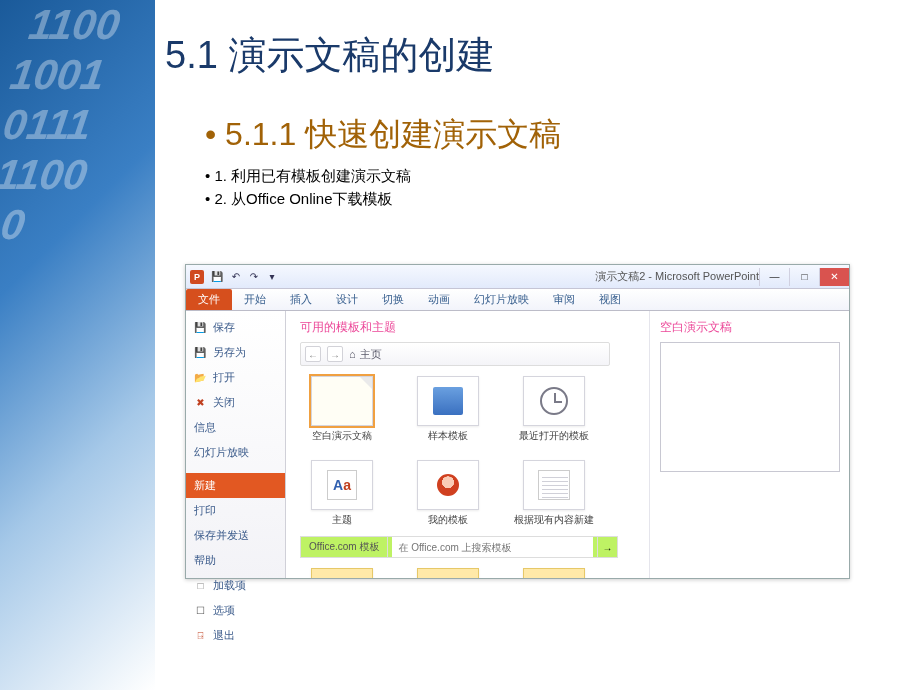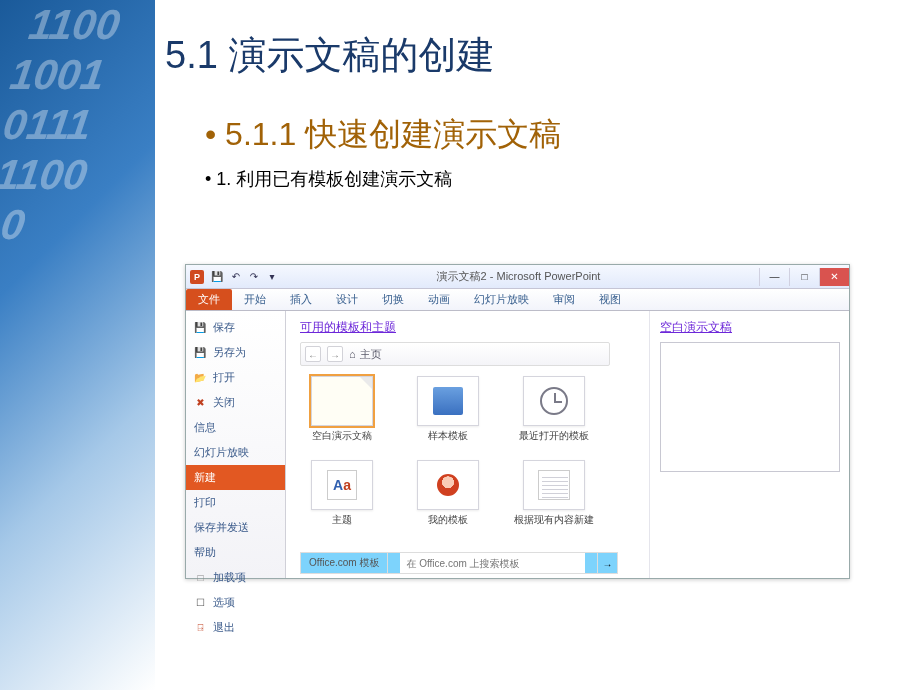--- a/index.html
+++ b/index.html
@@ -20,21 +20,21 @@
     color: rgba(255,255,255,0.35);
     font-family: "Arial Narrow", Arial, sans-serif;
     font-style: italic; font-weight: bold; font-size: 42px;
     line-height: 50px; overflow: hidden; white-space: pre;
     transform: skewX(-8deg);
     z-index: 1;
   }
   .slide-content { position: relative; z-index: 2; padding: 30px 64px 0 165px; }
   .slide-title { font-size: 38px; color: #1a3a6a; font-weight: 400; margin-bottom: 32px; }
   .bullet-lv1 { font-size: 32px; color: #a16207; margin-left: 40px; margin-bottom: 10px; }
-  .bullet-lv2 { font-size: 18px; color: #000; margin-left: 40px; margin-bottom: 4px; }
+  .bullet-lv2 { font-size: 15px; color: #000; margin-left: 40px; margin-bottom: 4px; }
   .bullet-lv1::before, .bullet-lv2::before { content: "•  "; }
 
   
   .ppt-window {
     position: absolute; left: 185px; top: 264px;
     width: 665px; height: 315px;
     background: #fff;
     border: 1px solid #9aa;
     box-shadow: 0 1px 4px rgba(0,0,0,0.2);
     font-size: 11px;
@@ -46,21 +46,21 @@
     border-bottom: 1px solid #c5c5d5;
   }
   .app-icon {
     width: 14px; height: 14px; margin: 0 4px;
     background: #d04a20; color: #fff; font-size: 9px; font-weight: bold;
     display: inline-flex; align-items: center; justify-content: center;
     border-radius: 2px;
   }
   .qat { display: flex; gap: 6px; margin-left: 4px; }
   .qat-btn { width: 12px; height: 12px; display: flex; align-items: center; justify-content: center; color: #335; font-size: 10px; }
-  .win-title { flex: 1; text-align: center; color: #555; font-size: 11px; }
+  .win-title { flex: 1; text-align: right; color: #555; font-size: 11px; }
   .win-ctrls { display: flex; }
   .win-ctrl { width: 30px; height: 18px; display: flex; align-items: center; justify-content: center; border-left: 1px solid #d0d0e0; font-size: 10px; color: #333; }
   .win-ctrl.close { background: #d9534f; color: #fff; }
 
   .ribbon-tabs {
     height: 22px;
     background: linear-gradient(#fff,#f2f4fb);
     display: flex; align-items: flex-end;
     border-bottom: 1px solid #bcbcc8;
   }
@@ -81,40 +81,40 @@
     width: 100px;
     background: linear-gradient(#fff,#f3f3f7);
     border-right: 1px solid #d0d0d8;
     padding-top: 4px;
   }
   .bs-item {
     padding: 5px 8px; font-size: 11px; color: #3a5a8a;
     display: flex; align-items: center; gap: 6px;
   }
   .bs-item.selected {
-    background: #e25822; color: #fff;
+    background: #e25822; color: #fff; margin-top: 8px;
   }
   .bs-item .ico {
     width: 13px; height: 13px; display: inline-flex; align-items: center;
     justify-content: center; font-size: 10px;
   }
   .ico-save { color: #2a5aa0; }
   .ico-saveas { color: #2a5aa0; }
   .ico-open { color: #d8a020; }
   .ico-close { color: #c04020; }
   .ico-addin { color: #888; }
   .ico-options { color: #555; }
   .ico-exit { color: #c04020; }
 
   .bs-main { flex: 1; padding: 8px 14px; overflow: hidden; }
   .bs-preview {
     width: 200px; border-left: 1px solid #e5e5ec;
     padding: 8px 10px;
   }
-  .bs-heading { color: #6d28d9; font-size: 12px; margin-bottom: 6px; text-decoration: underline; }
+  .bs-heading { color: #ec4899; font-size: 12px; margin-bottom: 6px; }
   .nav-row {
     display: flex; align-items: center; gap: 6px;
     padding: 3px 4px; border: 1px solid #ddd; border-radius: 2px;
     background: linear-gradient(#fff,#f4f4f8); margin-bottom: 10px;
     width: 310px;
   }
   .nav-btn { width: 16px; height: 16px; border: 1px solid #d2d2d8; border-radius: 2px; background: #fff; display:flex; align-items:center; justify-content:center; font-size:10px; color:#888; }
   .nav-home { font-size: 11px; color: #5a5a6a; display:flex; align-items:center; gap:4px; }
 
   .tpl-grid { display: flex; flex-wrap: wrap; gap: 18px 22px; width: 320px; }
@@ -127,22 +127,22 @@
     position: relative; box-shadow: 0 1px 2px rgba(0,0,0,0.08);
   }
   .tpl-thumb .fold {
     position: absolute; right: 0; top: 0;
     border-style: solid; border-width: 0 12px 12px 0; border-color: transparent #eaeaea transparent transparent;
   }
   .tpl-thumb.folder { background: #ffe9a8; border-color: #e6c868; }
   .tpl-label { font-size: 10px; color: #444; line-height: 1.2; }
 
   .office-search {
-    margin-top: 26px; display: flex; align-items: center; gap: 12px;
-    border: 1px solid #ddd; background: #7dd3fc; height: 22px; width: 318px;
+    margin-top: 10px; display: flex; align-items: center; gap: 4px;
+    border: 1px solid #ddd; background: #bef264; height: 22px; width: 318px;
   }
   .office-search .lbl { padding: 0 8px; font-size: 10px; color: #555; border-right: 1px solid #ddd; height:100%; display:flex; align-items:center; }
   .office-search input { flex:1; border:none; background:#fff; font-size:10px; padding: 0 6px; height:100%; outline:none; }
   .office-search .go { width: 20px; height: 100%; border-left:1px solid #ddd; display:flex; align-items:center; justify-content:center; font-size:10px; }
 
   .preview-box {
     width: 180px; height: 130px; border: 1px solid #c8c8d2;
     background: #fff; margin-top: 6px;
   }
   .create-btn {
@@ -177,20 +177,21 @@
 <div class="digits"> 1100
 1001
 0111
 1100
  0 </div>
 
 <div class="slide-content">
   <h1 class="slide-title">5.1  演示文稿的创建</h1>
   <div class="bullet-lv1">5.1.1  快速创建演示文稿</div>
   <div class="bullet-lv2">1.  利用已有模板创建演示文稿</div>
+  <div class="bullet-lv2">2.  从Office Online下载模板</div>
 </div>
 
 <div class="ppt-window">
 
   <div class="titlebar">
     <span class="app-icon">P</span>
     <div class="qat">
       <span class="qat-btn">💾</span>
       <span class="qat-btn">↶</span>
       <span class="qat-btn">↷</span>

